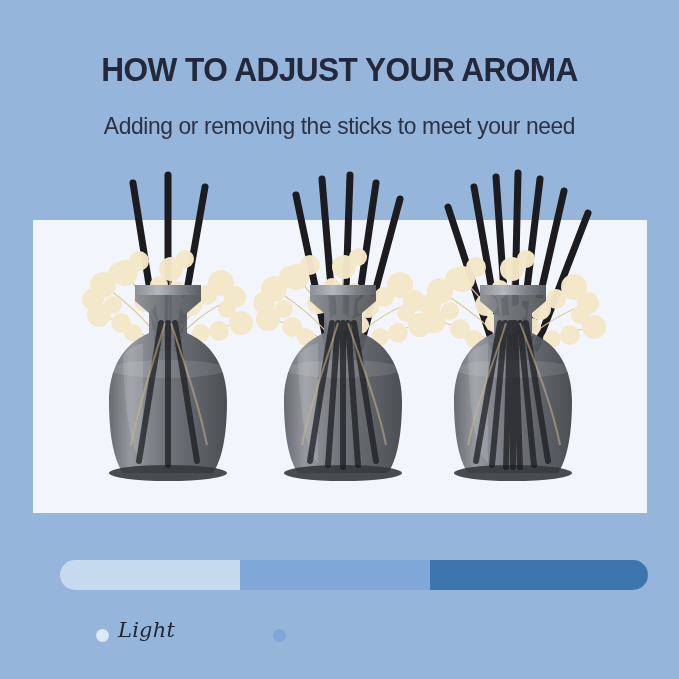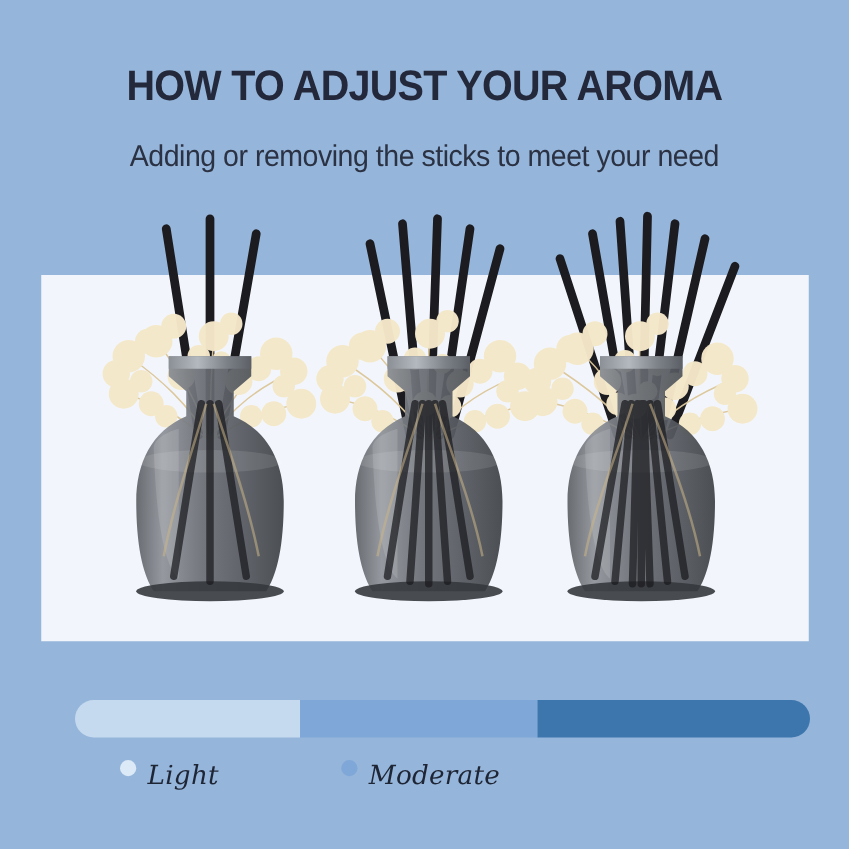--- a/index.html
+++ b/index.html
@@ -98,21 +98,21 @@
   
   #legend {
     position: absolute;
     left: 60px; top: 608px;
     width: 588px; height: 40px;
   }
   .legend-item {
     position: absolute;
     top: 0;
     display: flex;
-    align-items: flex-start;
+    align-items: flex-end;
     height: 34px;
     white-space: nowrap;
   }
   .legend-dot {
     width: 13px; height: 13px;
     border-radius: 50%;
     margin-right: 9px;
     flex: 0 0 auto;
   }
   .legend-label {
@@ -372,15 +372,14 @@
   <div class="seg" id="seg-strong"></div>
 </div>
 
 <div id="legend">
   <div class="legend-item" id="legend-light">
     <span class="legend-dot" style="background:#dce9f6;"></span>
     <span class="legend-label">Light</span>
   </div>
   <div class="legend-item" id="legend-moderate">
     <span class="legend-dot" style="background:#7fa8d8;"></span>
-    <span class="legend-label">Moderate</span>
   </div>
 </div>
 
 </body></html>

